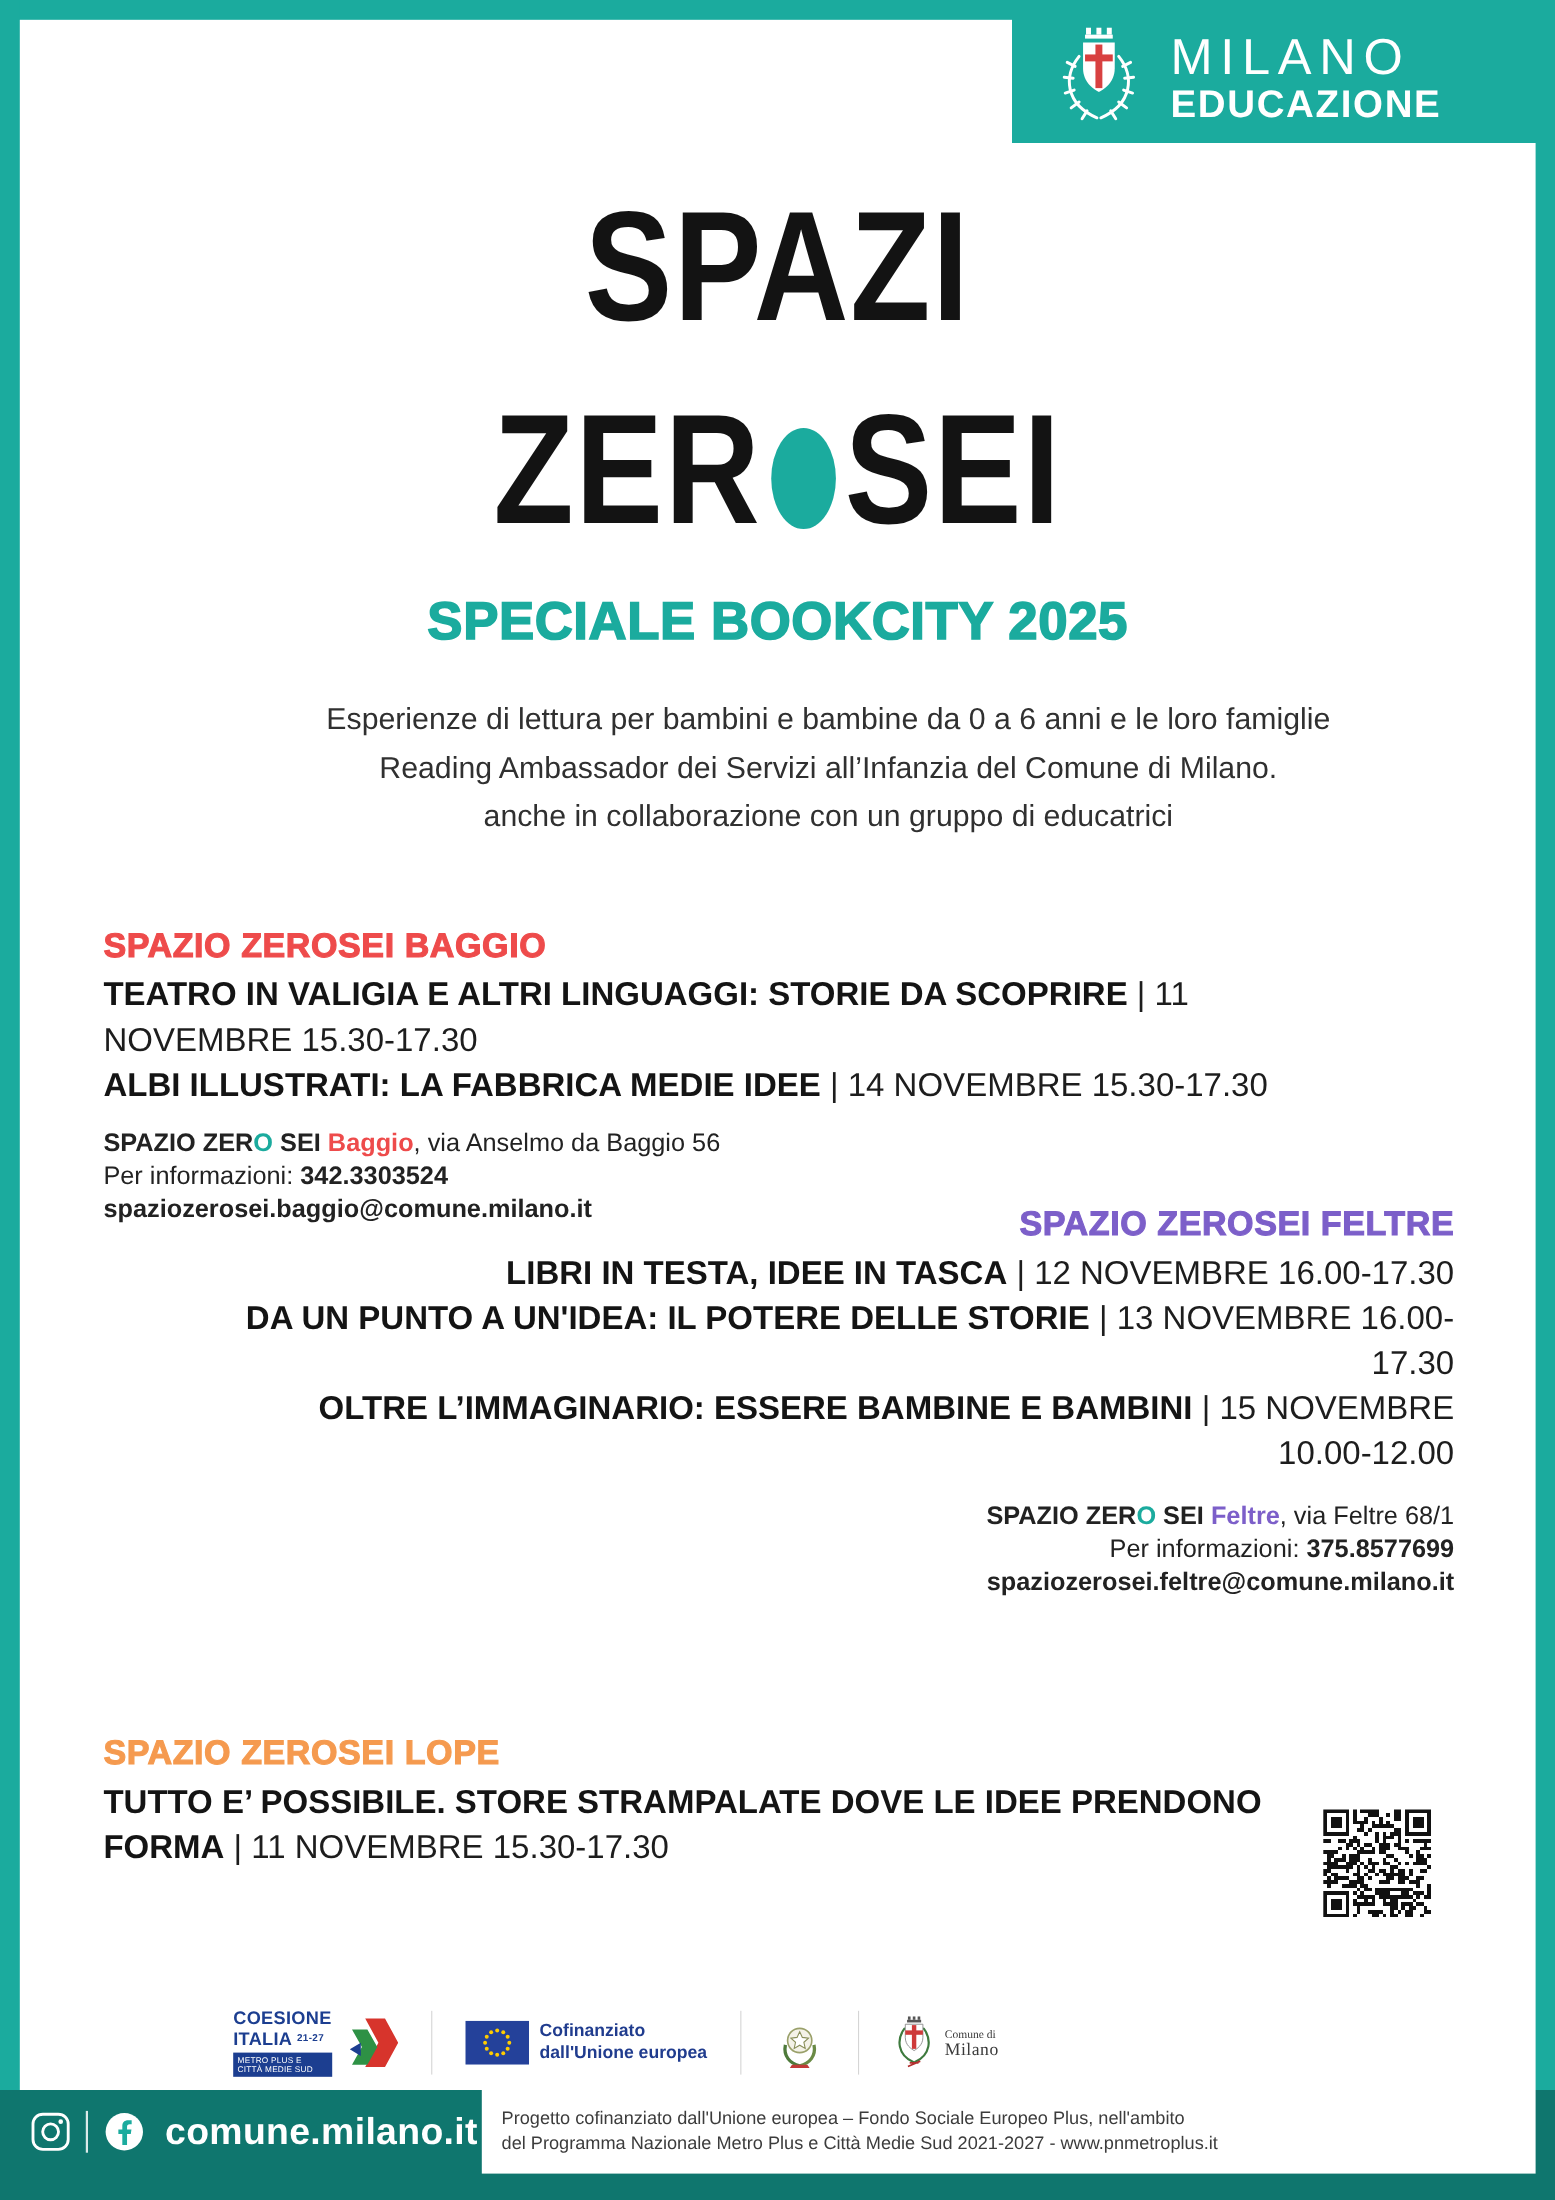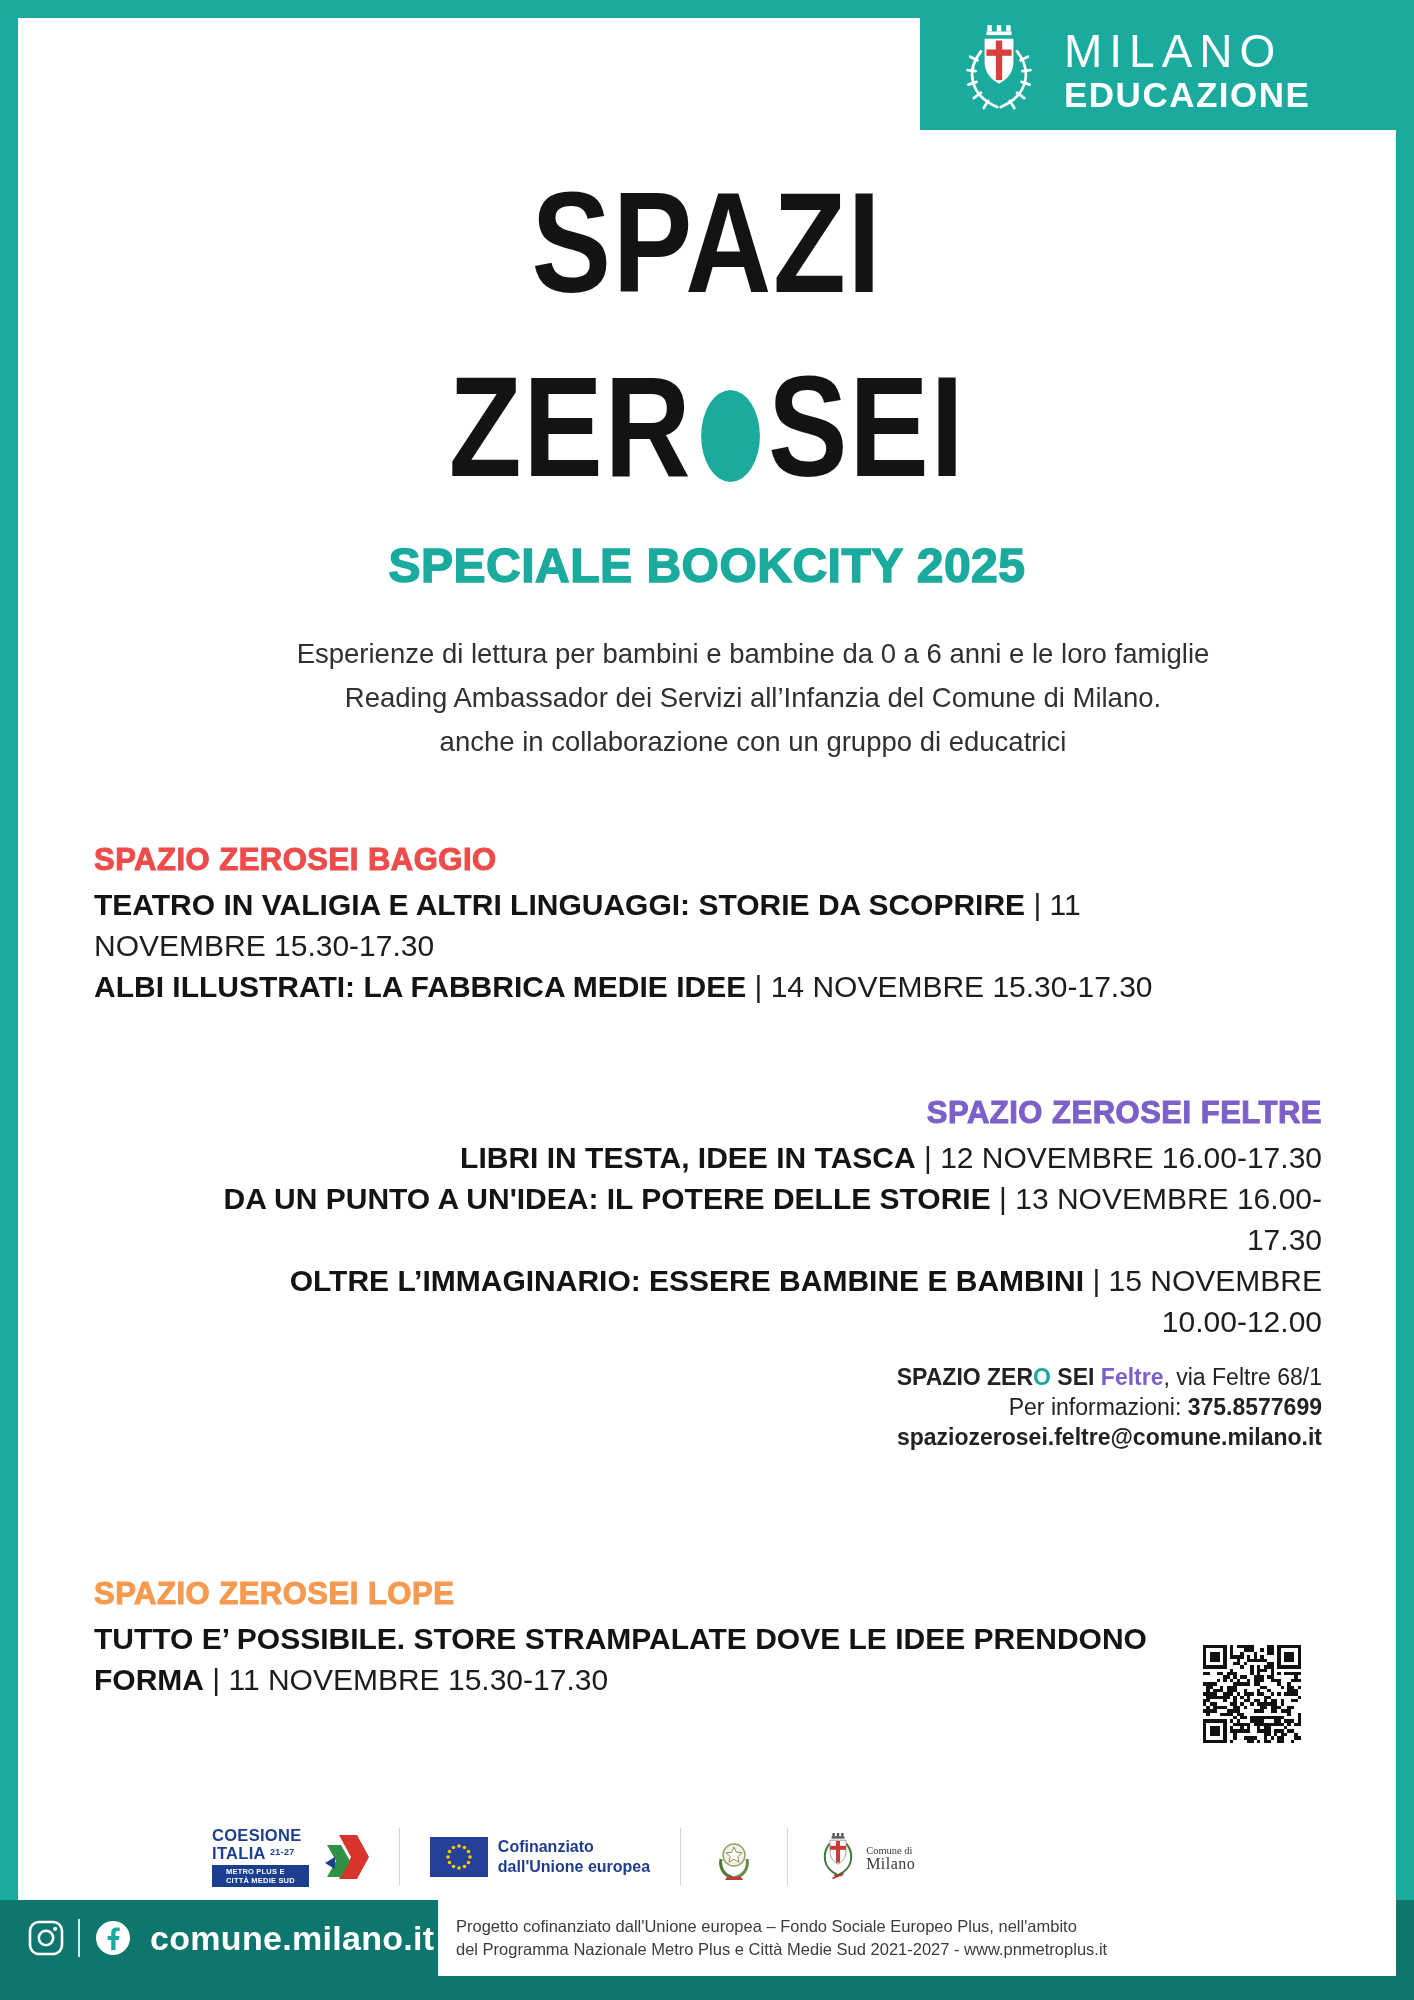--- a/index.html
+++ b/index.html
@@ -48,22 +48,22 @@
 
   .qr{position:absolute;left:1203px;top:1645px;width:98px;height:98px;}
 
   
   .footer-logos{position:absolute;left:212px;top:1814px;height:86px;display:flex;align-items:center;gap:30px;}
   .flog{display:flex;align-items:center;}
   .vdiv{width:1px;height:58px;background:#d5d5d5;}
   .coe-col{line-height:17px;}
   .coe-l1,.coe-l2{font-size:16.5px;font-weight:700;color:#1C3E90;letter-spacing:0.3px;}
   .coe-years{font-size:9px;font-weight:700;color:#1C3E90;vertical-align:4px;}
-  .coe-box{margin-top:3px;background:#1C3E90;color:#fff;font-size:7.5px;font-weight:700;
-           padding:2px 14px;line-height:9px;letter-spacing:0.2px;}
+  .coe-box{margin-top:3px;background:#1C3E90;color:#fff;font-size:7.5px;font-weight:400;
+           padding:2px 4px;line-height:9px;letter-spacing:0.2px;}
   .eu-col{margin-left:10px;line-height:20px;}
   .eu-col div{font-size:16px;font-weight:700;color:#203C8E;}
   .cdm-col{margin-left:8px;font-family:"Liberation Serif",serif;color:#3a3a3a;line-height:13px;}
   .cdm-l1{font-size:10.5px;}
   .cdm-l2{font-size:16px;letter-spacing:0.5px;}
 
   
   .bottom-bar{position:absolute;left:0;top:1900px;width:1414px;height:100px;background:#0f766e;}
   .social{position:absolute;left:28px;top:0;height:76px;display:flex;align-items:center;}
   .soc-div{width:2px;height:38px;background:rgba(255,255,255,0.85);margin:0 14px;}
@@ -113,20 +113,25 @@
     <div>Esperienze di lettura per bambini e bambine da 0 a 6 anni e le loro famiglie</div>
     <div>Reading Ambassador dei Servizi all’Infanzia del Comune di Milano.</div>
     <div>anche in collaborazione con un gruppo di educatrici</div>
   </div>
 
   <section class="venue venue-baggio">
     <h2 class="venue-name" style="color: rgb(238, 75, 75);">SPAZIO ZEROSEI BAGGIO</h2>
     <div class="events">
       <div><span class="ev-t">TEATRO IN VALIGIA E ALTRI LINGUAGGI: STORIE DA SCOPRIRE</span> <span class="ev-d">| 11 NOVEMBRE 15.30-17.30</span></div>
       <div><span class="ev-t">ALBI ILLUSTRATI: LA FABBRICA MEDIE IDEE</span> <span class="ev-d">| 14 NOVEMBRE 15.30-17.30</span></div>
+    </div>
+    <div class="contact">
+      <div><span class="b">SPAZIO ZER</span><span class="b" style="color: rgb(27, 171, 158);">O</span><span class="b"> SEI </span><span class="b" style="color: rgb(238, 75, 75);">Baggio</span><span>, via Anselmo da Baggio 56</span></div>
+      <div><span>Per informazioni:</span> <span class="b">342.3303524</span></div>
+      <div class="b">spaziozerosei.baggio@comune.milano.it</div>
     </div>
   </section>
 
   <section class="venue venue-feltre">
     <h2 class="venue-name" style="color: rgb(124, 95, 201);">SPAZIO ZEROSEI FELTRE</h2>
     <div class="events">
       <div><span class="ev-t">LIBRI IN TESTA, IDEE IN TASCA</span> <span class="ev-d">| 12 NOVEMBRE 16.00-17.30</span></div>
       <div><span class="ev-t">DA UN PUNTO A UN'IDEA: IL POTERE DELLE STORIE</span> <span class="ev-d">| 13 NOVEMBRE 16.00-17.30</span></div>
       <div><span class="ev-t">OLTRE L’IMMAGINARIO: ESSERE BAMBINE E BAMBINI</span> <span class="ev-d">| 15 NOVEMBRE 10.00-12.00</span></div>
     </div>

